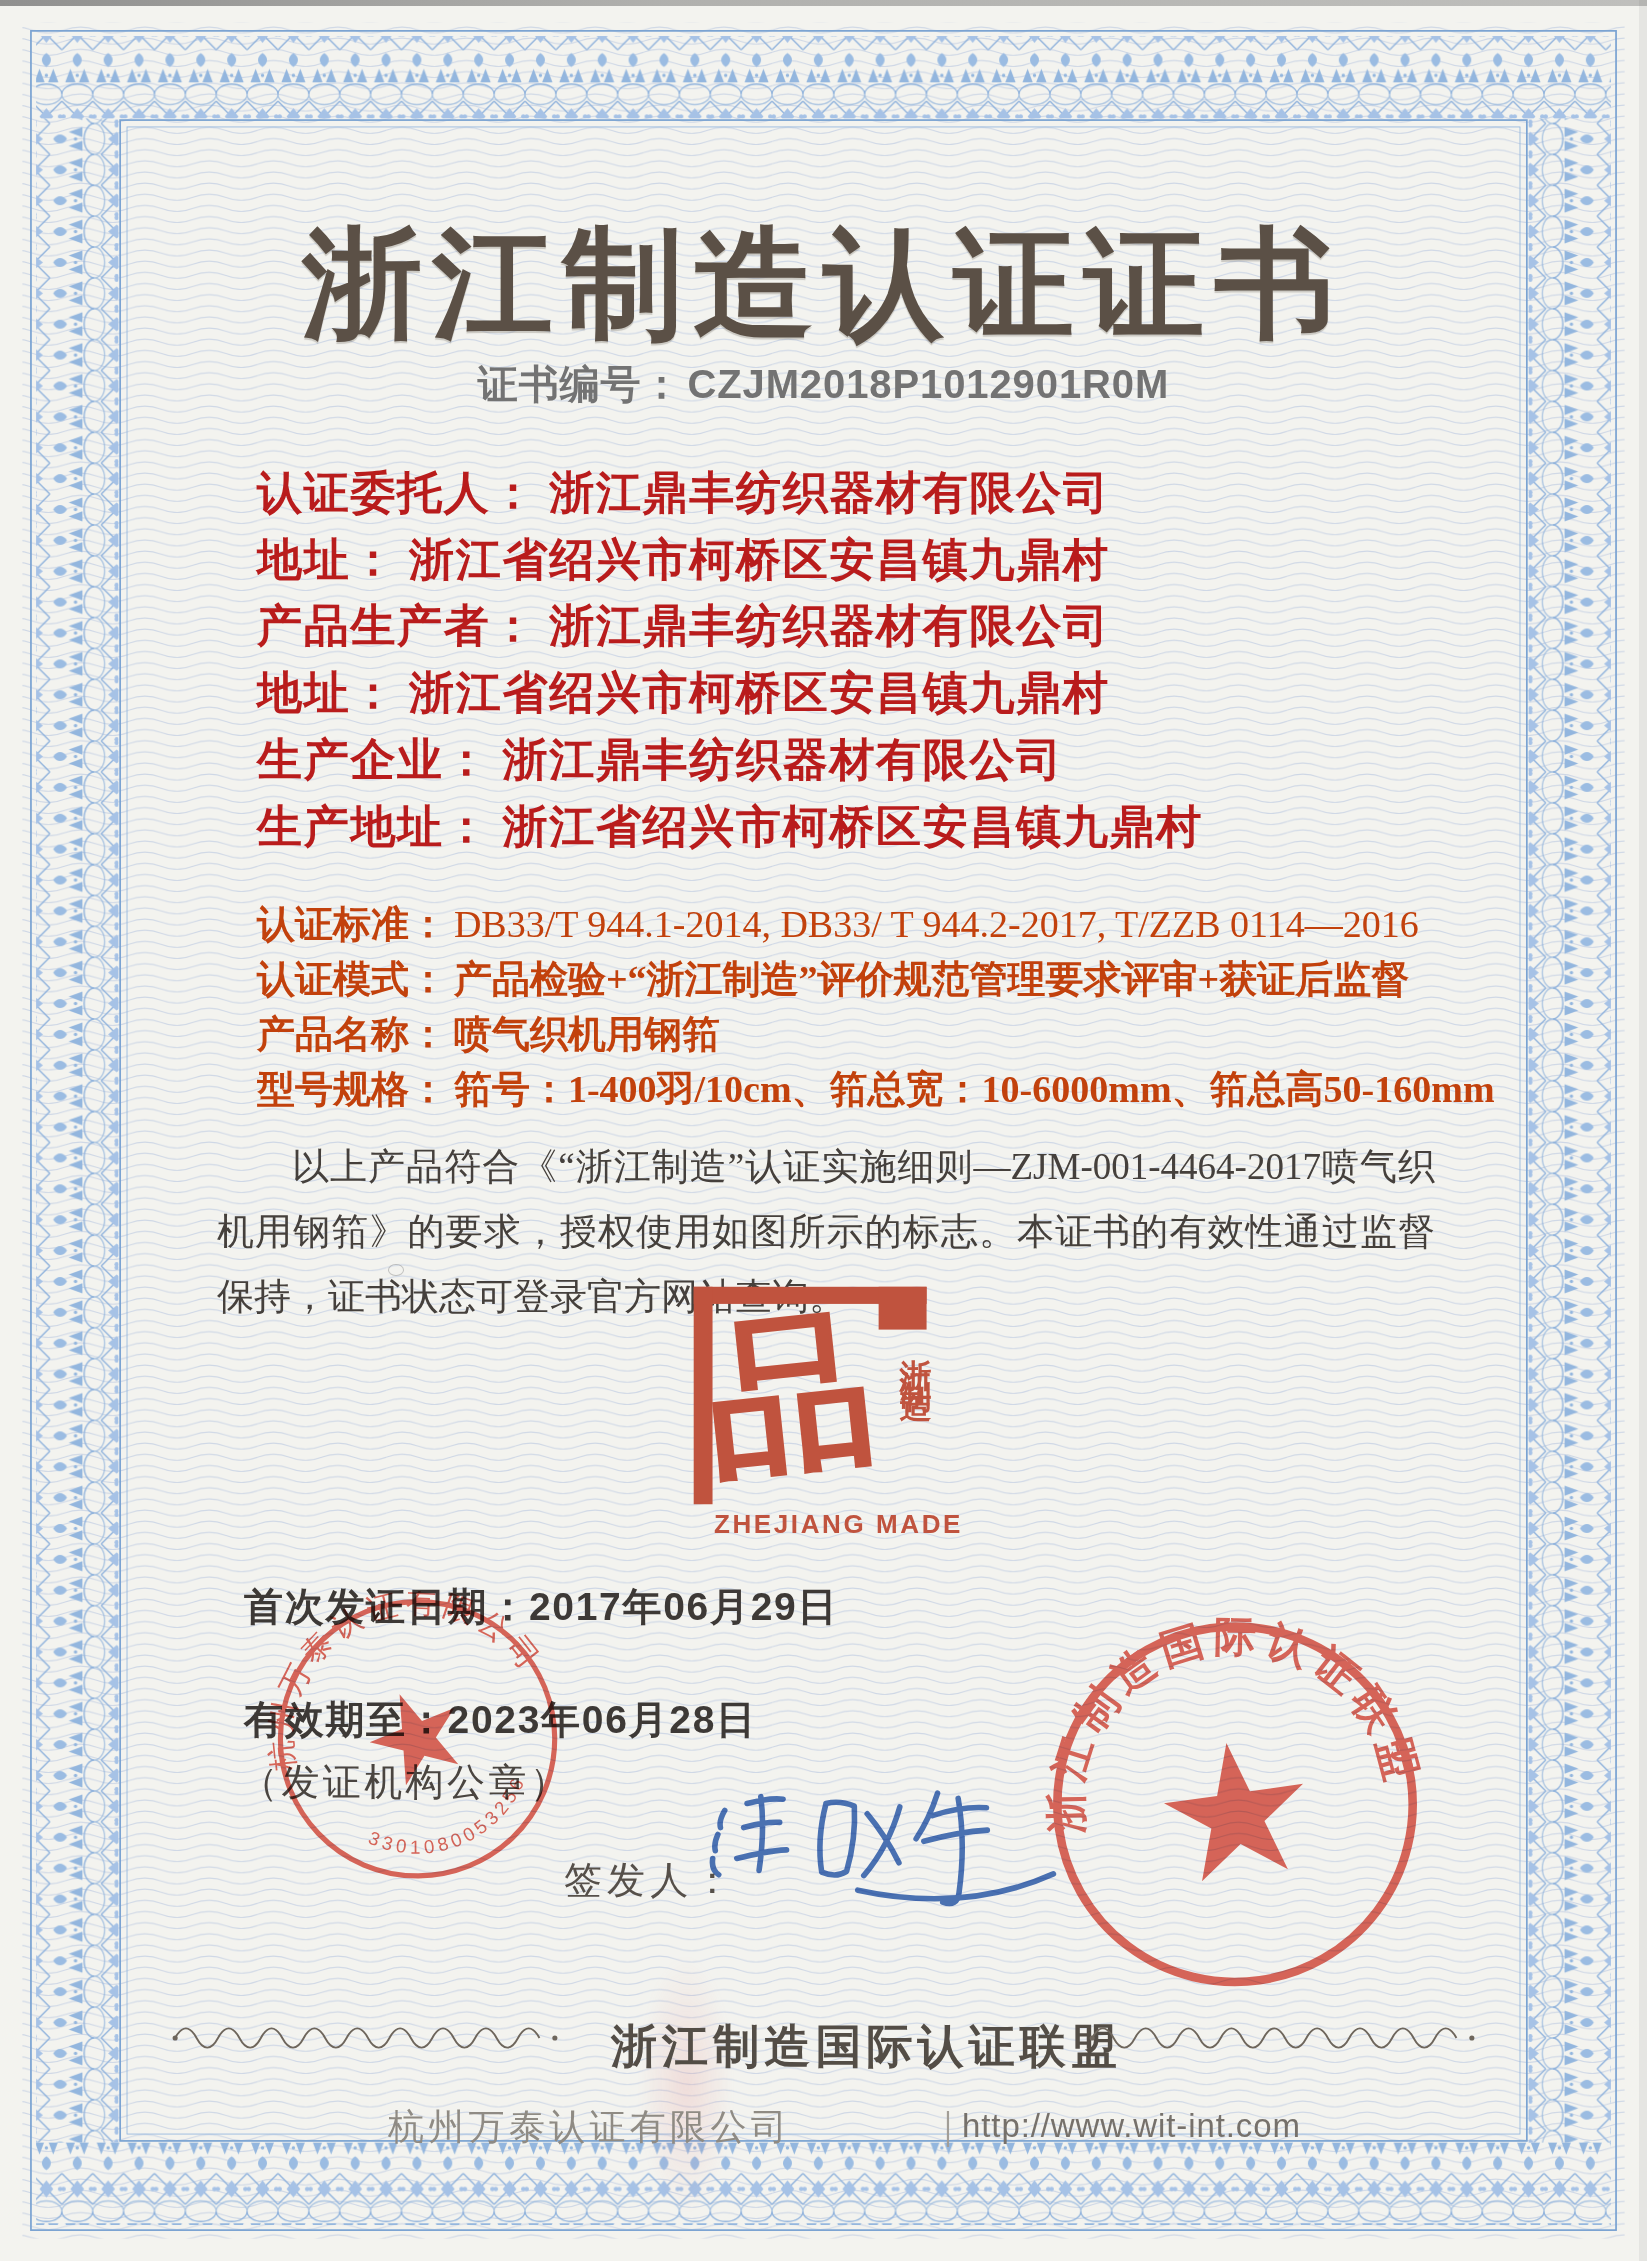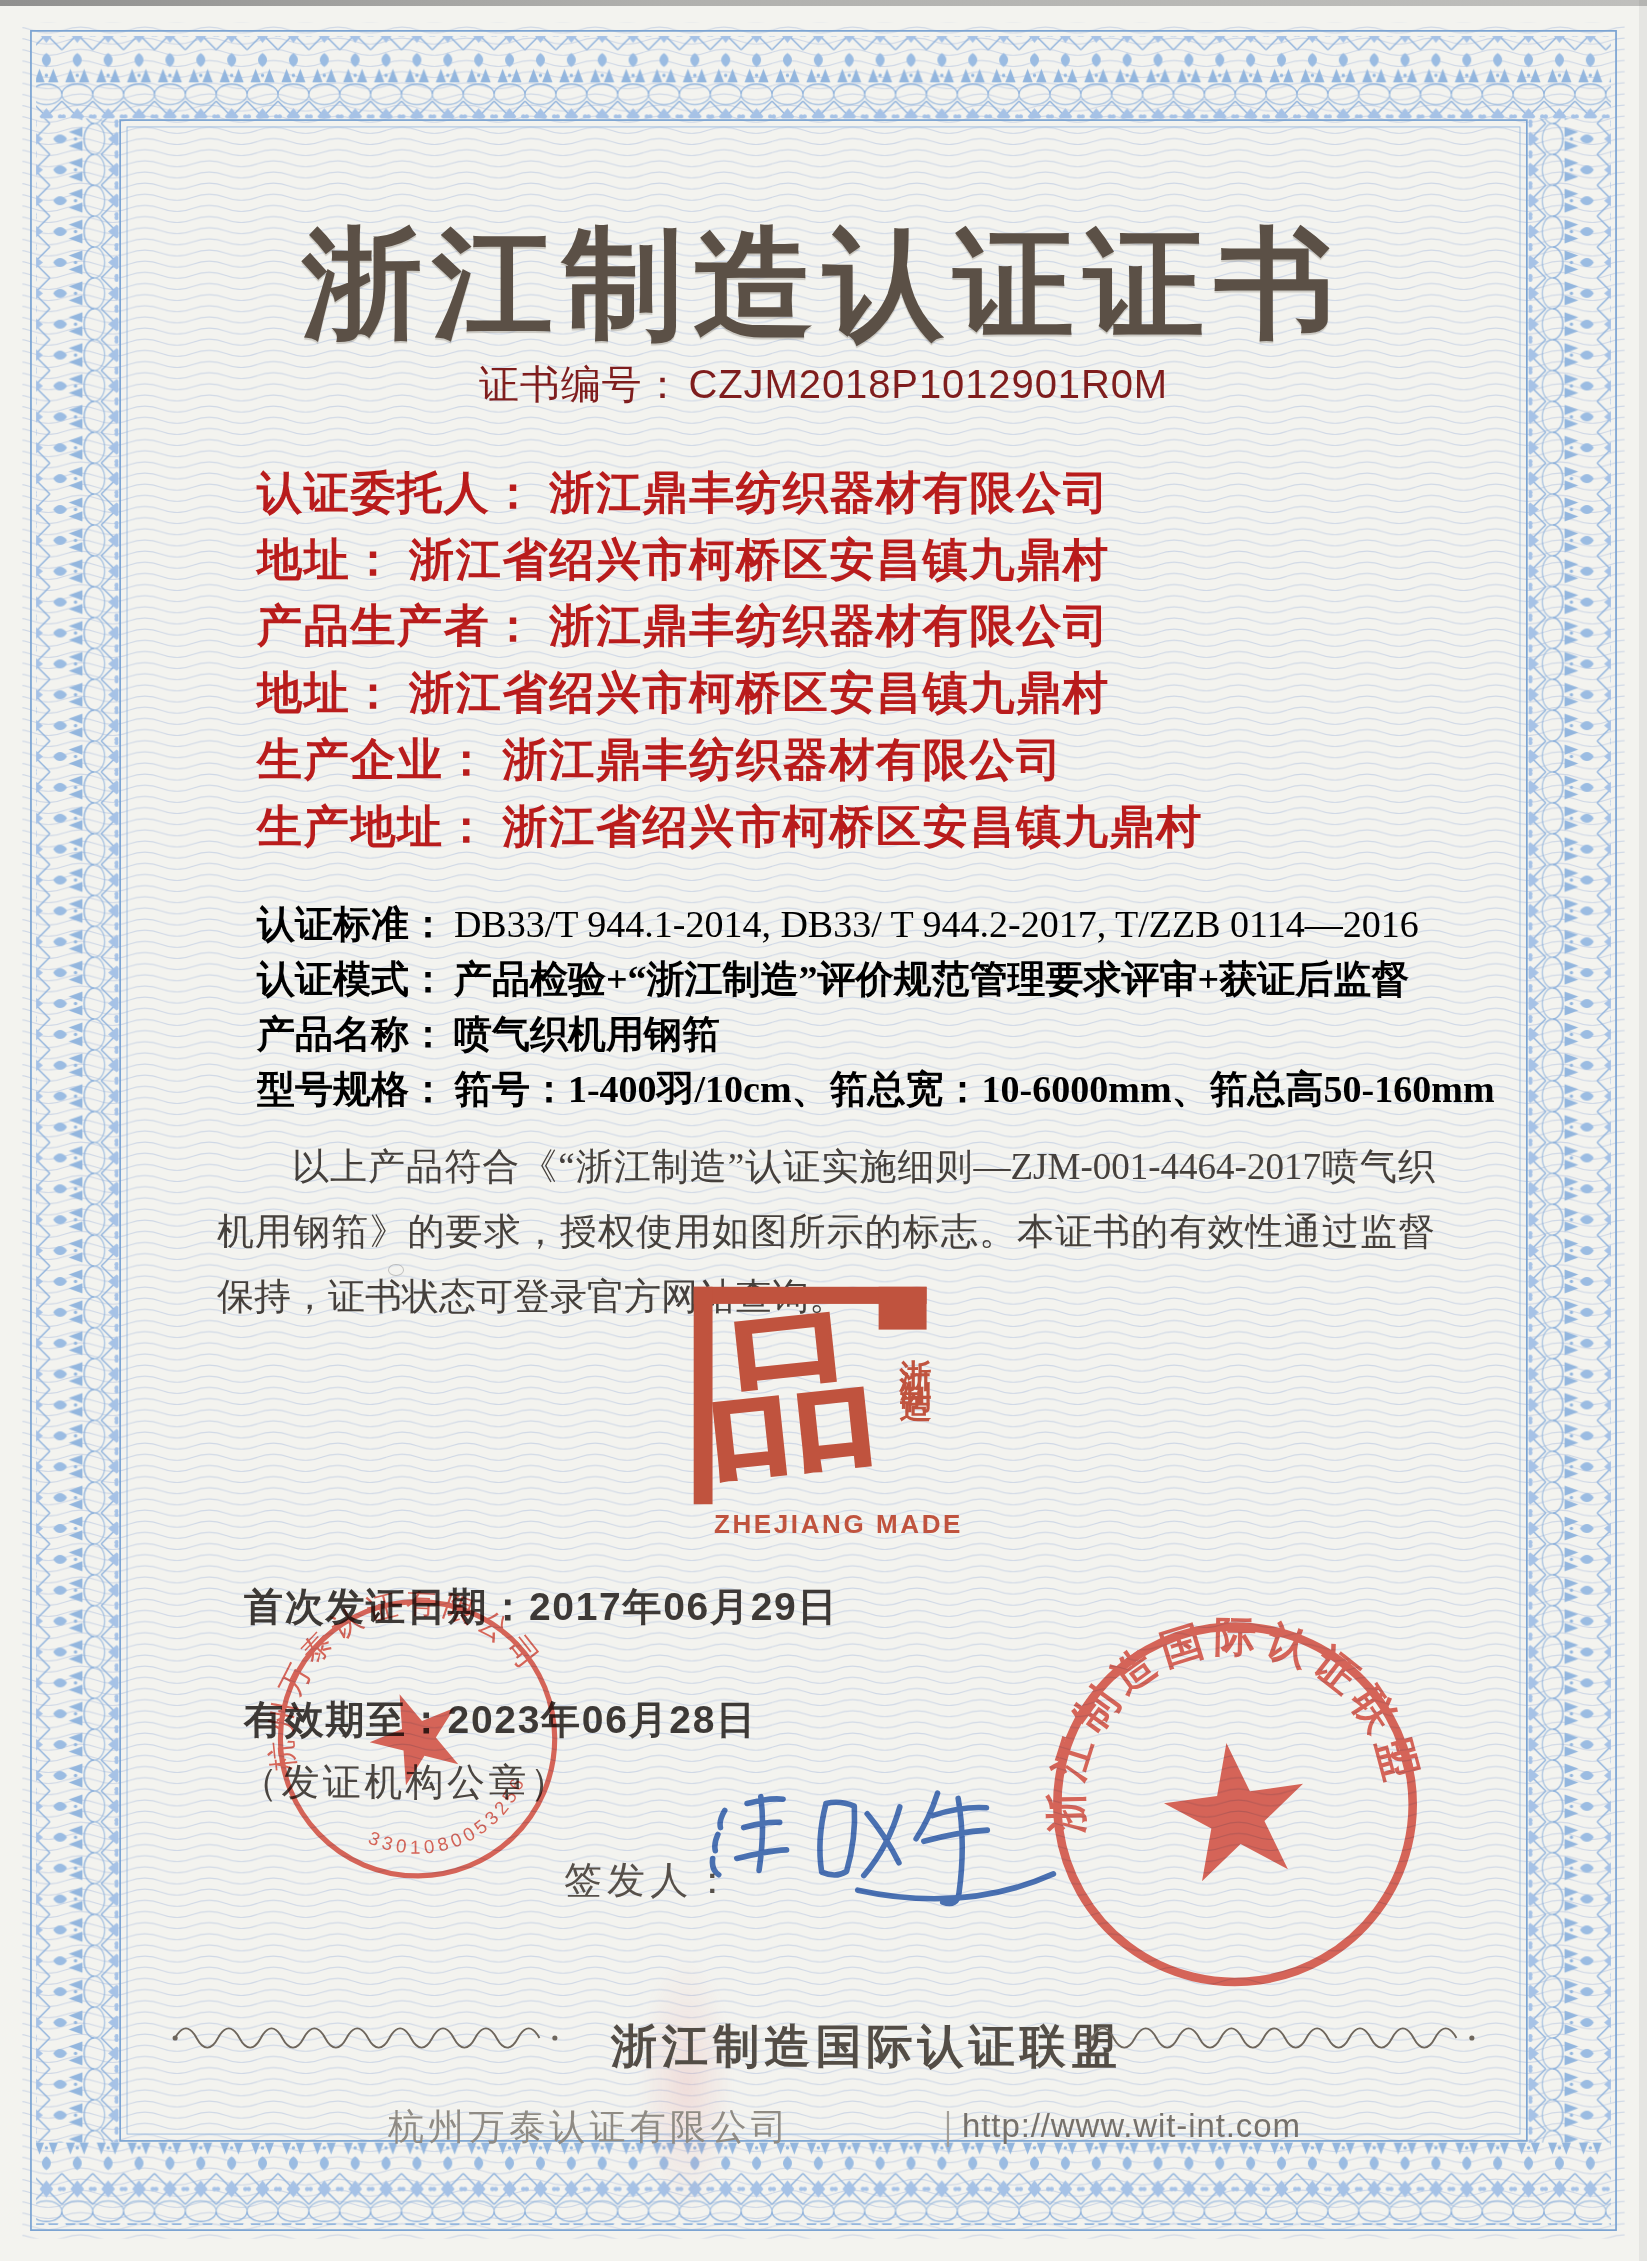--- a/index.html
+++ b/index.html
@@ -8,28 +8,28 @@
   .abs{position:absolute;}
   svg.bg{position:absolute;left:0;top:0;}
 
   .scan-top{position:absolute;left:0;top:0;width:100%;height:6px;
             background:linear-gradient(90deg,#6f6f6f,#9a9a98 40%,#aeaeac);opacity:.75;}
   .scan-right{position:absolute;right:0;top:0;width:7.7px;height:100%;background:rgba(60,60,60,.07);}
 
   .title{top:204px;left:0;width:100%;text-align:center;
          font-family:"DejaVu Serif",serif;font-weight:700;font-size:120px;letter-spacing:10.3px;
          color:#5b5046;text-shadow:0 1.7px 0.9px rgba(80,70,60,.25);}
-  .certline{top:357px;left:0;width:100%;text-align:center;font-weight:400;font-size:40px;
-            letter-spacing:0.9px;color:#7f1d1d;}
+  .certline{top:357px;left:0;width:100%;text-align:center;font-weight:700;font-size:40px;
+            letter-spacing:0.9px;color:#737373;}
   .certline .no{margin-left:5.1px;}
 
   .field-row{left:257px;font-weight:700;font-size:45px;letter-spacing:1.7px;color:#b91c1c;white-space:nowrap;}
   .field-row .val{margin-left:12px;}
 
-  .spec-row{left:257px;font-family:"Liberation Serif",serif;font-size:38px;color:#000000;white-space:nowrap;}
+  .spec-row{left:257px;font-family:"Liberation Serif",serif;font-size:38px;color:#c2410c;white-space:nowrap;}
   .spec-row .lab{font-weight:700;}
   .spec-row .val{margin-left:6.9px;}
   .spec-row.bold-val .val{font-weight:700;}
 
   .statement{top:1134px;left:217px;width:1218px;font-family:"Liberation Serif",serif;
              font-size:37px;line-height:65px;color:#45403c;text-align:justify;text-indent:75px;}
 
   .logo{left:680px;top:1283px;width:250px;height:261px;}
   .logo .mark{position:absolute;left:26px;top:0px;font-family:"DejaVu Serif",serif;
               font-size:168px;font-weight:700;color:#c0533e;transform:rotate(-6deg);}

